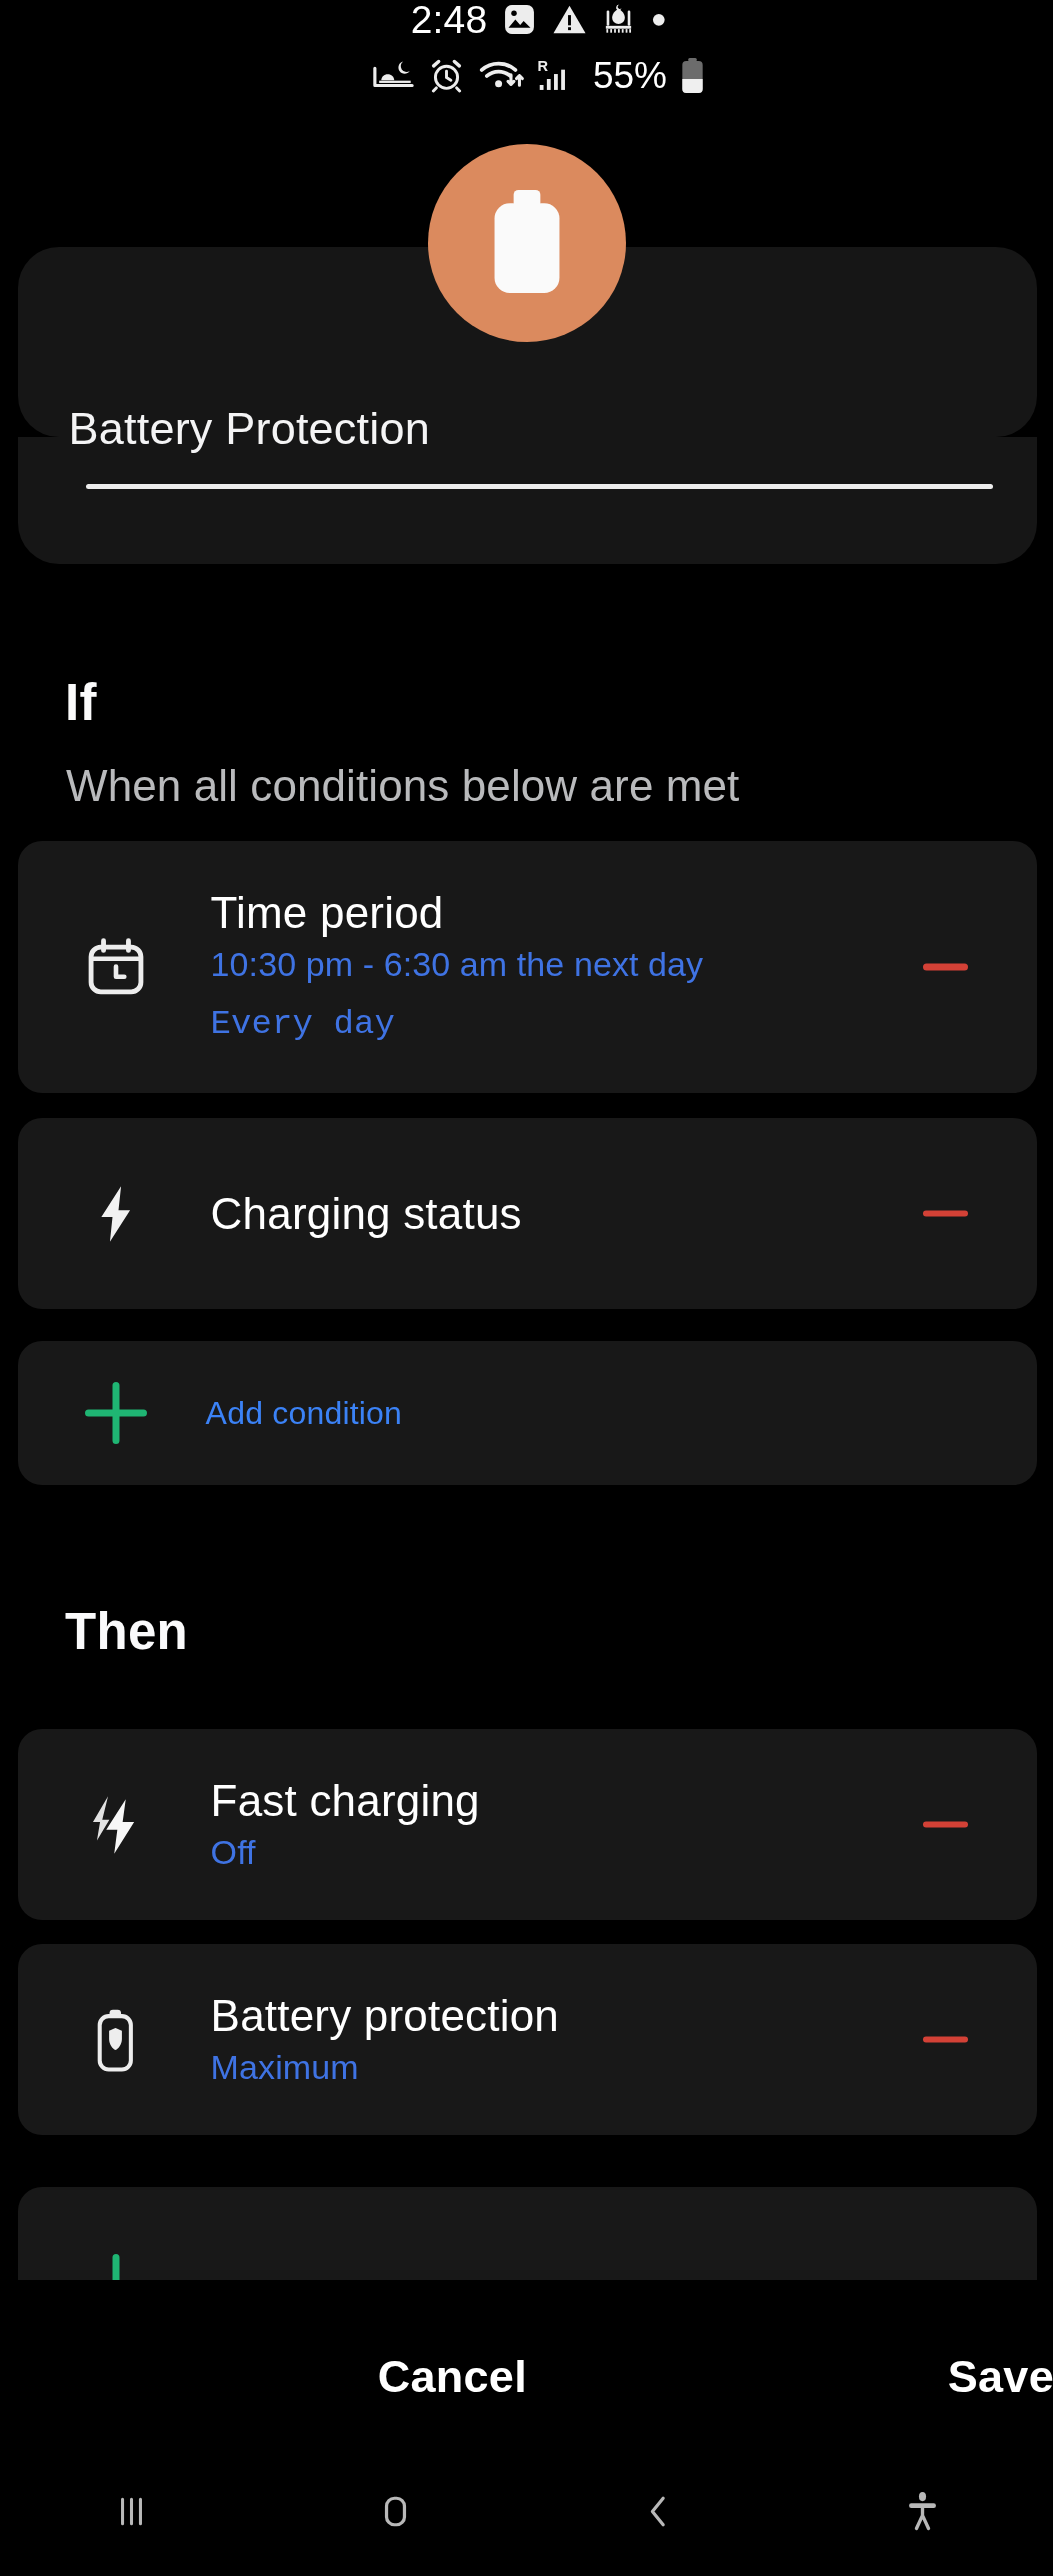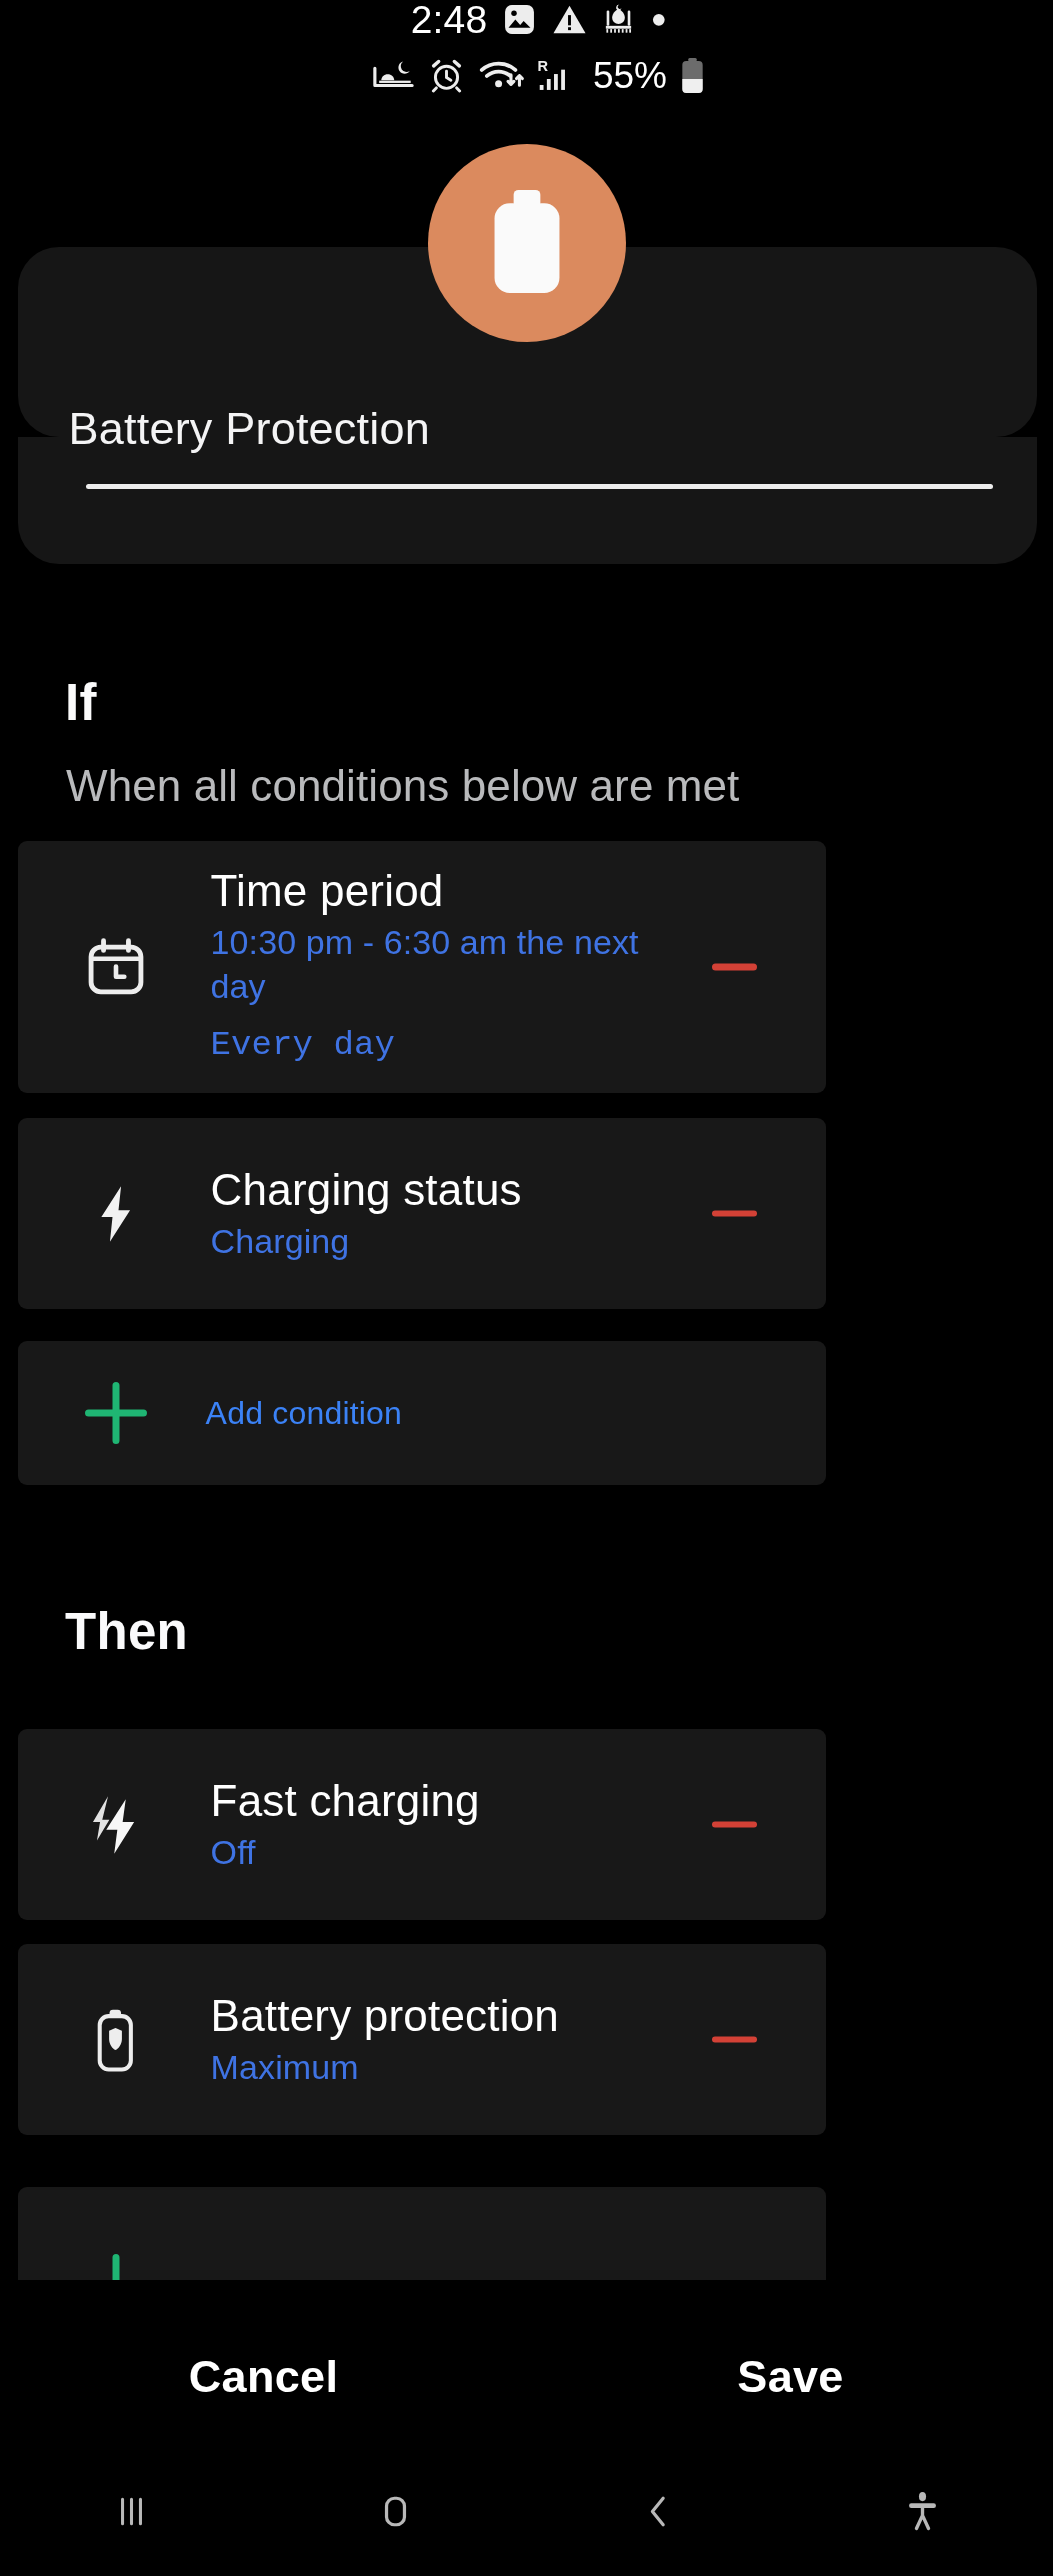--- a/index.html
+++ b/index.html
@@ -124,23 +124,23 @@
     letter-spacing: 0.1px;
   }
   #if-heading   { top: 673px; }
   #if-sub       { top: 761px; }
   #then-heading { top: 1602px; }
 
   
   .card {
     position: absolute;
     left: 17.6px;
-    width: 808px;
+    width: 1019px;
     background: #181818;
-    border-radius: 9px;
+    border-radius: 24px;
   }
   .card-icon {
     position: absolute;
     left: 64px;
     top: 50%;
     transform: translateY(-50%);
     width: 68px;
     height: 68px;
     display: flex;
     align-items: center;
@@ -233,21 +233,21 @@
     left: 0;
     top: 2313px;
     width: 1054px;
     height: 127px;
     display: flex;
     align-items: center;
     z-index: 6;
   }
   .btn-half {
     flex: 1;
-    text-align: center;
+    text-align: right;
     color: #FFFFFF;
     font-size: 45px;
     font-weight: bold;
     letter-spacing: 0.3px;
   }
 
   
   .nav-bar {
     position: absolute;
     left: 0;
@@ -397,21 +397,20 @@
   </div>
 
   <div class="card" id="card-charging">
     <div class="card-icon">
       <svg width="55" height="60" viewBox="0 0 20 28">
         <path d="M12.6 1 3.4 15.4h5.2L7.4 27l9.4-14.8h-5.4z" fill="#F2F2F2"></path>
       </svg>
     </div>
     <div class="card-body">
       <div class="card-title">Charging status</div>
-      <div class="card-sub">Charging</div>
     </div>
     <div class="remove-btn">
       <div class="remove-bar"></div>
     </div>
   </div>
 
   <div class="card" id="card-add-condition">
     <div class="add-row-icon">
       <svg width="76" height="76" viewBox="0 0 26 26">
         <path d="M13 3.6v18.8M3.6 13h18.8" stroke="#1FB573" stroke-width="2.4" stroke-linecap="round"></path>

